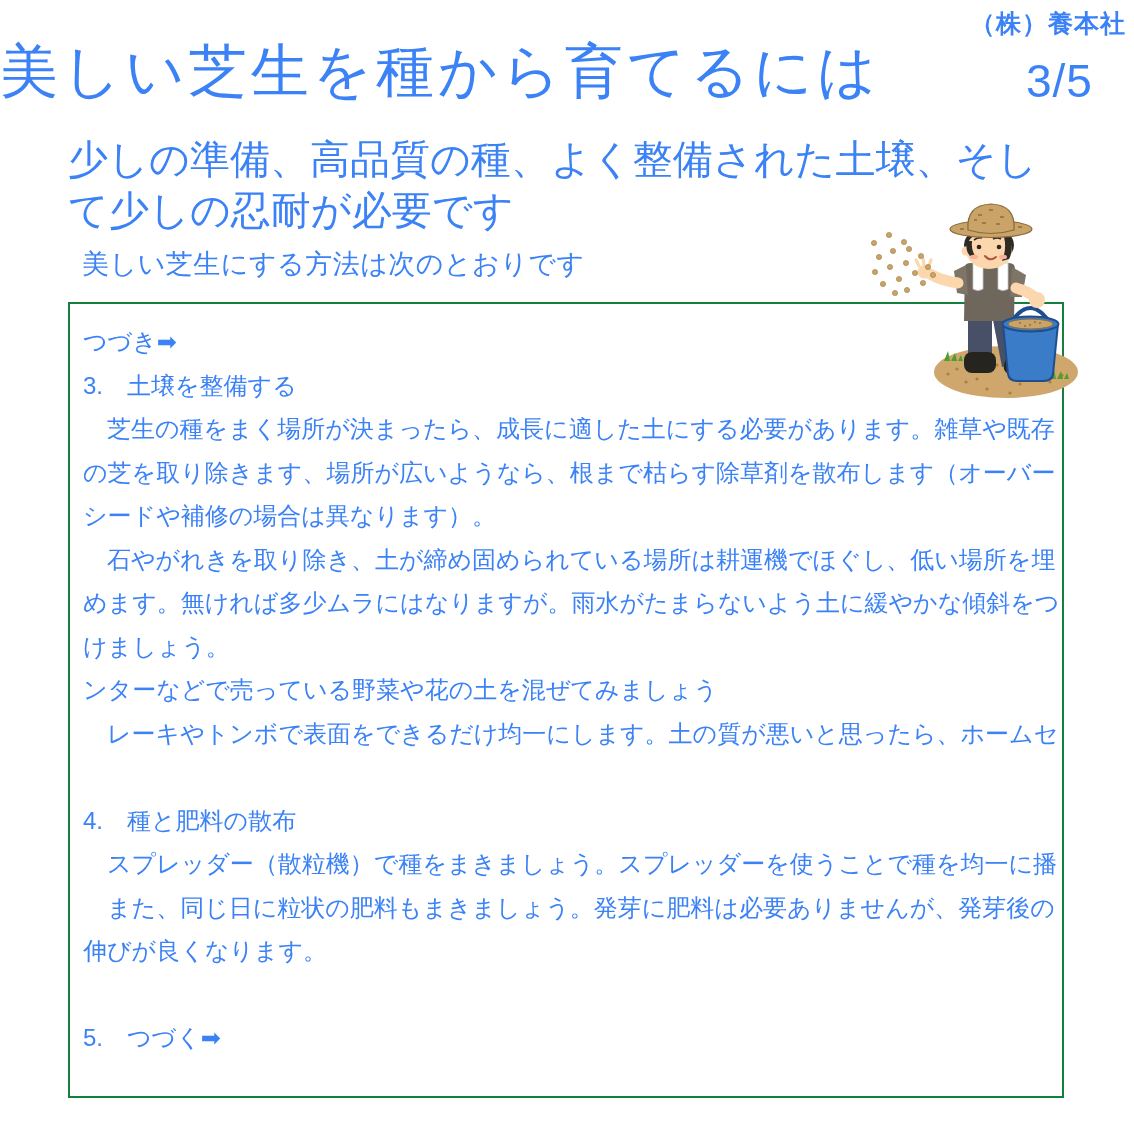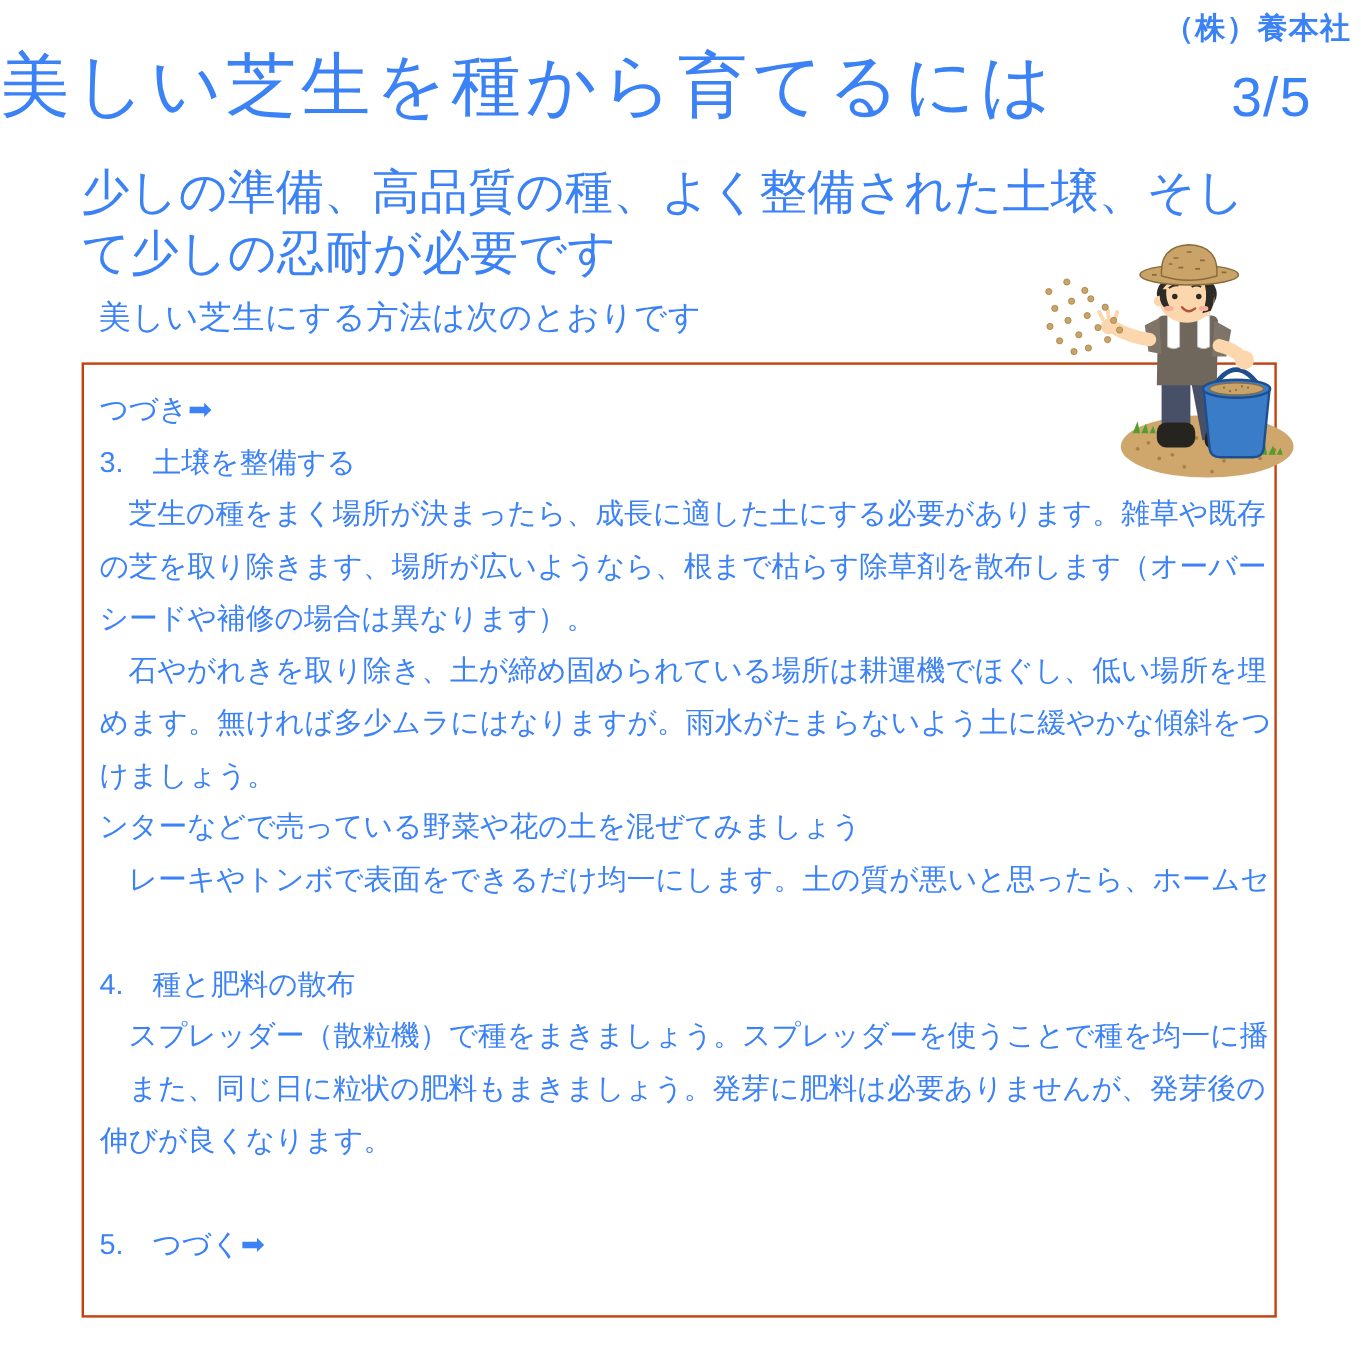--- a/index.html
+++ b/index.html
@@ -58,21 +58,21 @@
     font-size: 27px;
     letter-spacing: 0.5px;
     white-space: nowrap;
   }
   .content-box {
     position: absolute;
     left: 68px;
     top: 302px;
     width: 996px;
     height: 796px;
-    border: 2px solid #c2410c;
+    border: 2px solid #15803d;
     padding: 16px 6px 0 13px;
     overflow: hidden;
   }
   .bline {
     height: 43.5px;
     line-height: 43.5px;
     font-size: 24px;
     white-space: nowrap;
   }
   .illo {

